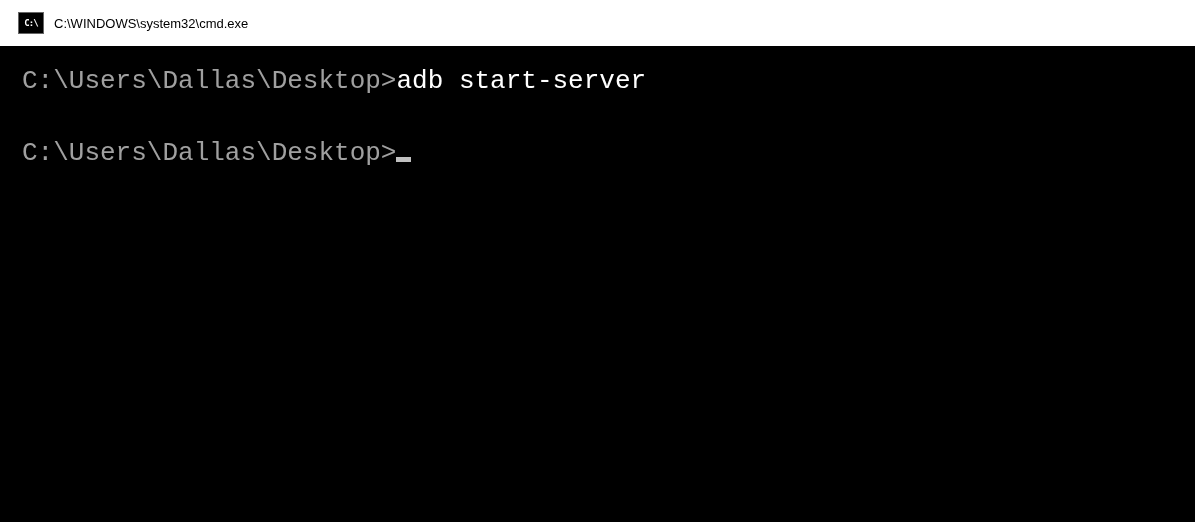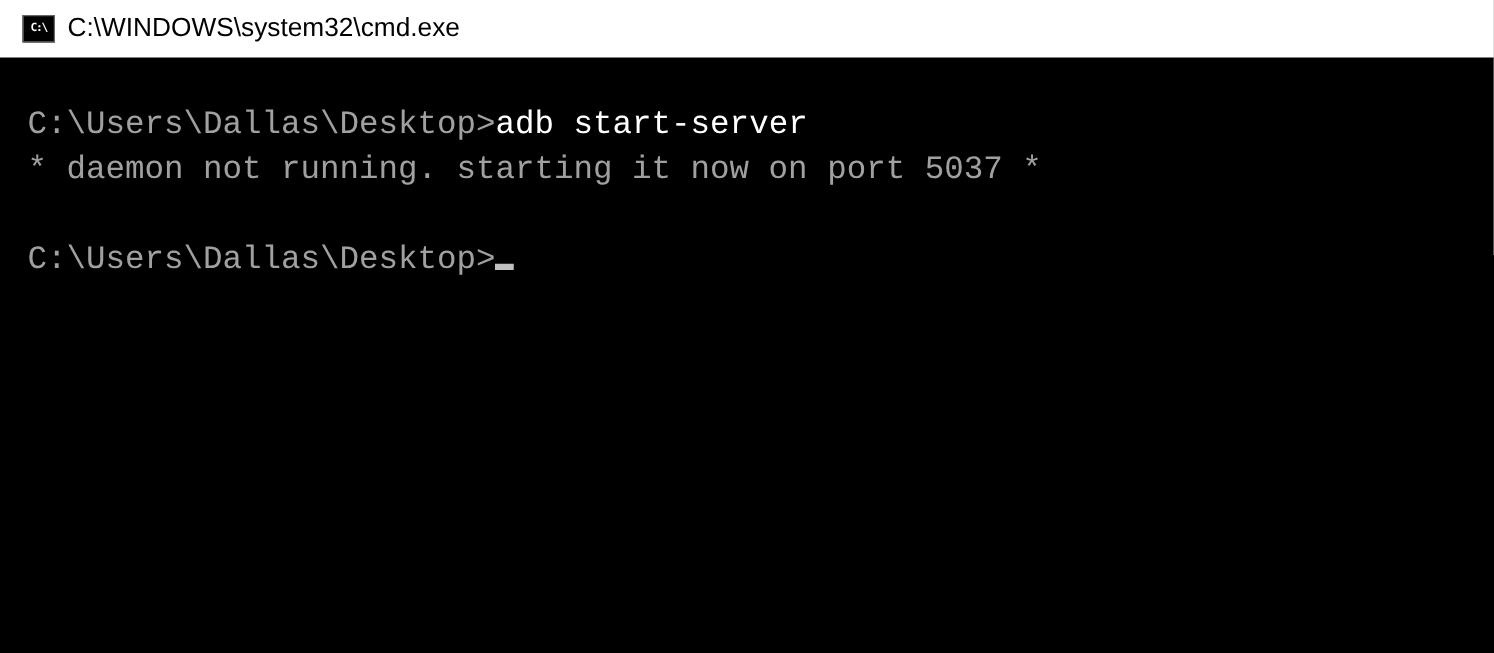--- a/index.html
+++ b/index.html
@@ -33,29 +33,29 @@
       justify-content: center;
     }
     .titlebar-icon-inner {
       color: #ffffff;
       font-size: 9px;
       font-family: monospace;
       font-weight: bold;
       letter-spacing: -1px;
     }
     .titlebar-text {
-      font-size: 21px;
+      font-size: 13px;
       color: #000000;
       font-weight: 400;
     }
     .terminal {
       width: 100%;
       height: calc(522px - 46px);
       background: #000000;
-      padding: 36px 22px;
+      padding: 18px 22px;
       font-family: Consolas, "Courier New", monospace;
       font-size: 26px;
       line-height: 1.38;
       color: #c0c0c0;
     }
     .line {
       white-space: pre;
     }
     .bright {
       color: #ffffff;
@@ -81,16 +81,15 @@
 
 <div class="titlebar">
   <div class="titlebar-icon">
     <span class="titlebar-icon-inner">C:\</span>
   </div>
   <span class="titlebar-text">C:\WINDOWS\system32\cmd.exe</span>
 </div>
 
 <div class="terminal">
   <div class="line"><span class="dim">C:\Users\Dallas\Desktop&gt;</span><span class="bright">adb start-server</span></div>
-  <div class="line dim">* daemon not running. starting it now on port 5037 *</div>
   <div class="blank-line"></div>
   <div class="line"><span class="dim">C:\Users\Dallas\Desktop&gt;</span><span class="cursor"></span></div>
 </div>
 
 </body></html>

